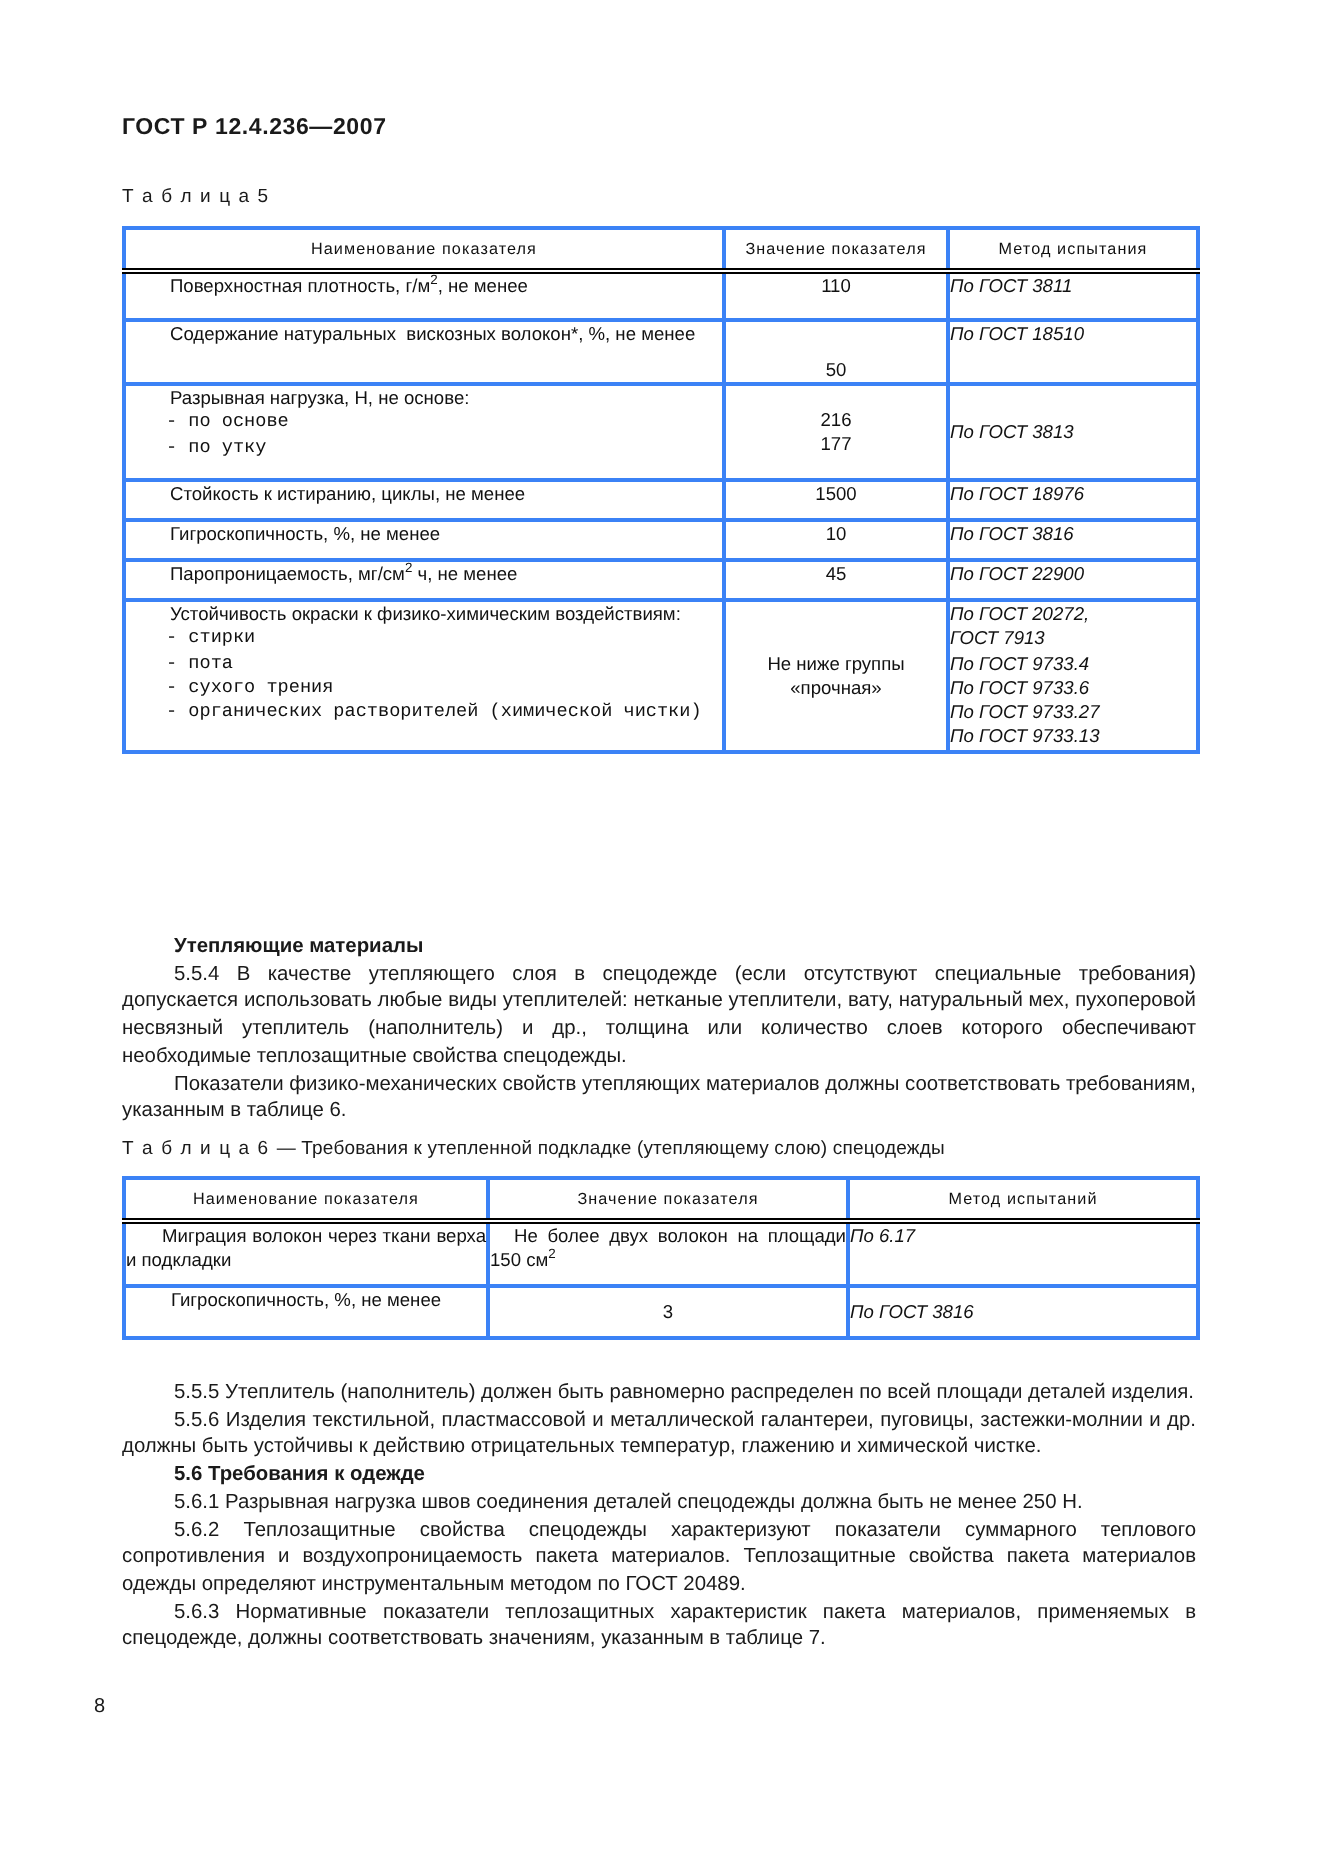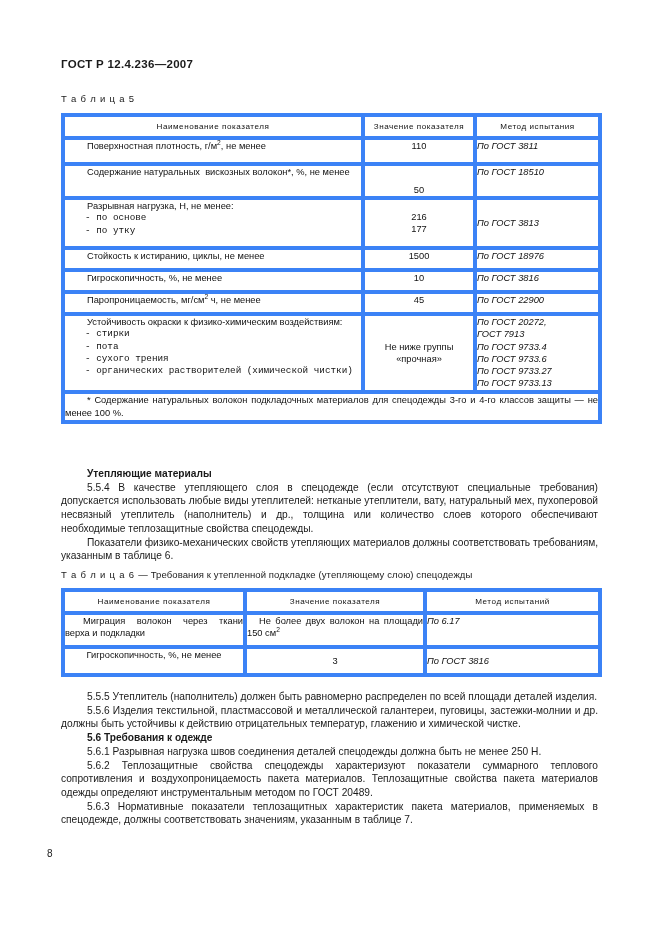--- a/index.html
+++ b/index.html
@@ -38,21 +38,21 @@
   #caption-t6 { top: 569px; }
 
   table.gost {
     position: absolute;
     border-collapse: collapse;
     table-layout: fixed;
     font-size: 9.3px;
     color: #111;
   }
   table.gost td, table.gost th {
-    border: 4px solid #3b82f6;
+    border: 2px solid #3b82f6;
     padding: 0;
     vertical-align: top;
     background: #fff;
     margin-left: 44px;
   }
   table.gost thead th {
     font-weight: normal;
     text-align: center;
     font-size: 8.1px;
     letter-spacing: 0.55px;
@@ -173,21 +173,21 @@
       <tr>
         <td class="cell-pad c-name" style="height:30px">
           Содержание натуральных&nbsp; вискозных волокон*, %, не менее
         </td>
         <td class="cell-pad c-val" style="vertical-align:bottom">50</td>
         <td class="cell-pad c-meth">По ГОСТ 18510</td>
       </tr>
 
       <tr>
         <td class="cell-pad c-name" style="height:46px">
-          <div>Разрывная нагрузка, Н, не менее:</div>
+          <div>Разрывная нагрузка, Н, не основе:</div>
           <div class="sub-list">
             <div>- по основе</div>
             <div>- по утку</div>
           </div>
         </td>
         <td class="cell-pad c-val" style="vertical-align:middle">
           <div>216</div>
           <div>177</div>
         </td>
         <td class="cell-pad c-meth" style="vertical-align:middle">По ГОСТ 3813</td>
@@ -231,23 +231,20 @@
         <td class="cell-pad c-meth">
           <div>По ГОСТ 20272,</div>
           <div>ГОСТ 7913</div>
           <div>По ГОСТ 9733.4</div>
           <div>По ГОСТ 9733.6</div>
           <div>По ГОСТ 9733.27</div>
           <div>По ГОСТ 9733.13</div>
         </td>
       </tr>
 
-      <tr>
-        <td class="note" colspan="3">* Содержание натуральных волокон подкладочных материалов для спецодежды 3-го и 4-го классов защиты — не менее 100 %.</td>
-      </tr>
     </tbody>
   </table>
 
   <div class="body-block" id="block-utepl">
     <p class="sec-head">Утепляющие материалы</p>
     <p>5.5.4 В качестве утепляющего слоя в спецодежде (если отсутствуют специальные требования) допускается использовать любые виды утеплителей: нетканые утеплители, вату, натуральный мех, пухоперовой несвязный утеплитель (наполнитель) и др., толщина или количество слоев которого обеспечивают необходимые теплозащитные свойства спецодежды.</p>
     <p>Показатели физико-механических свойств утепляющих материалов должны соответствовать требованиям, указанным в таблице 6.</p>
   </div>
 
   <div class="table-caption" id="caption-t6">

